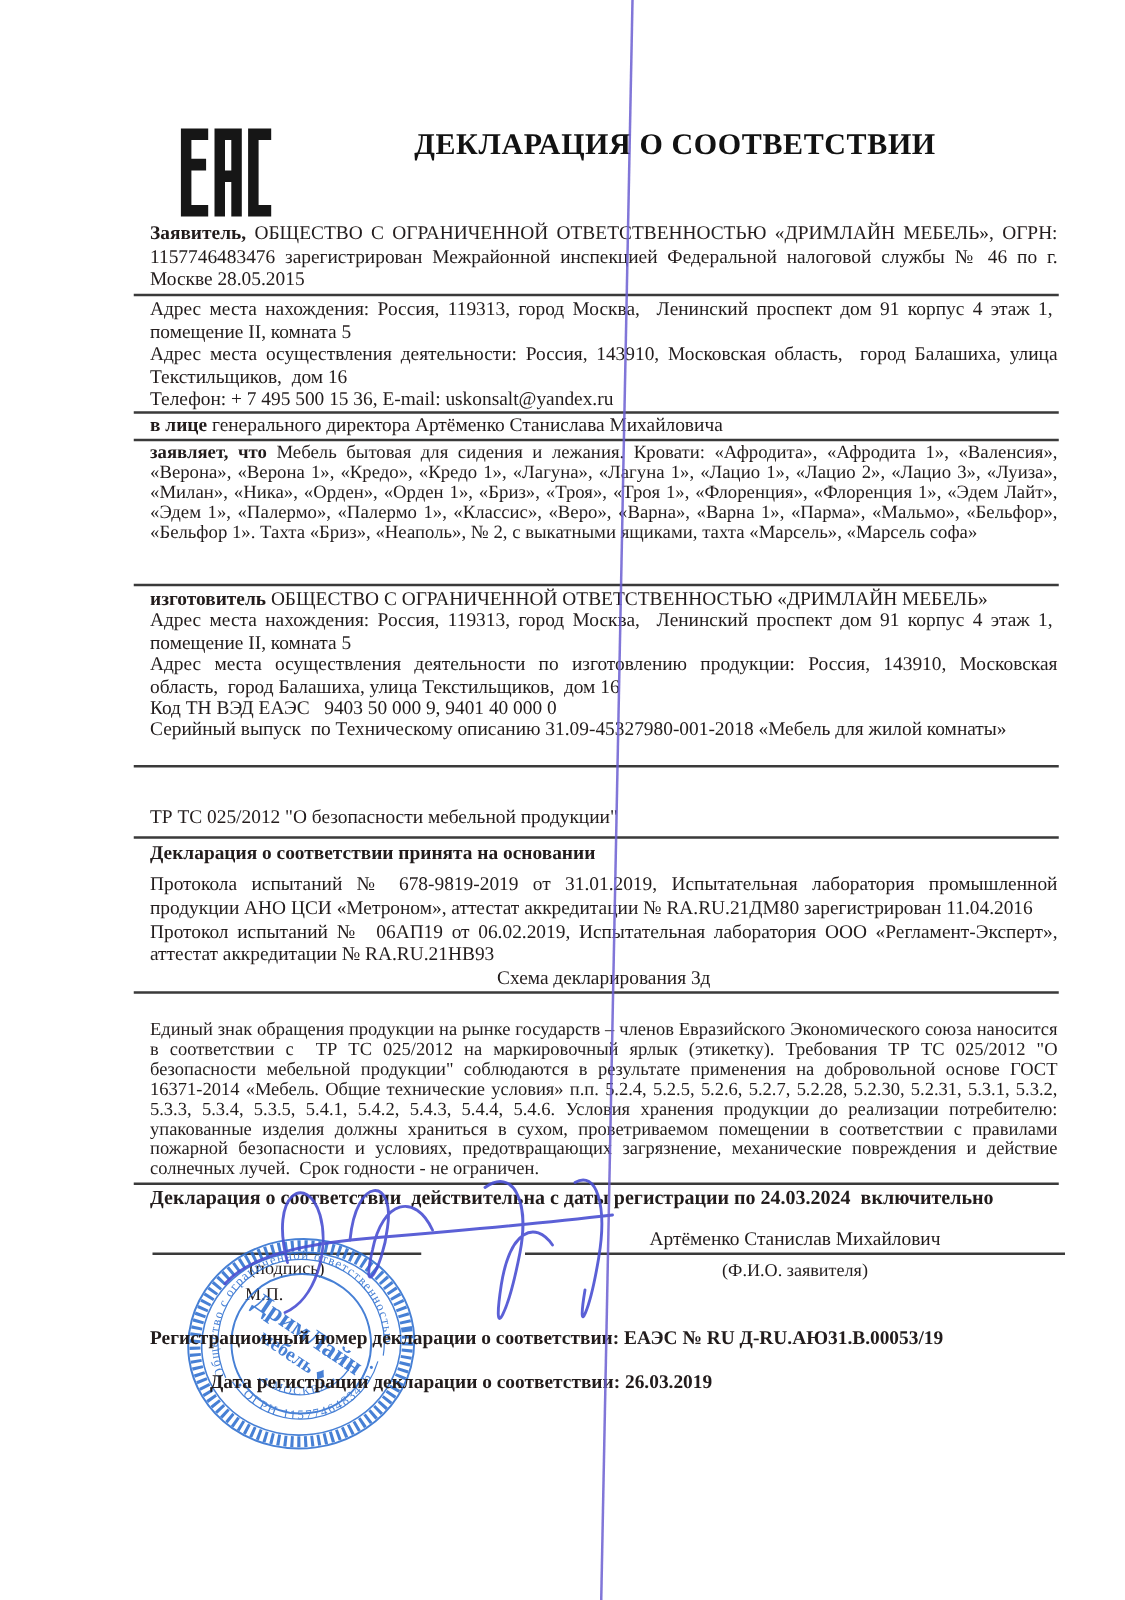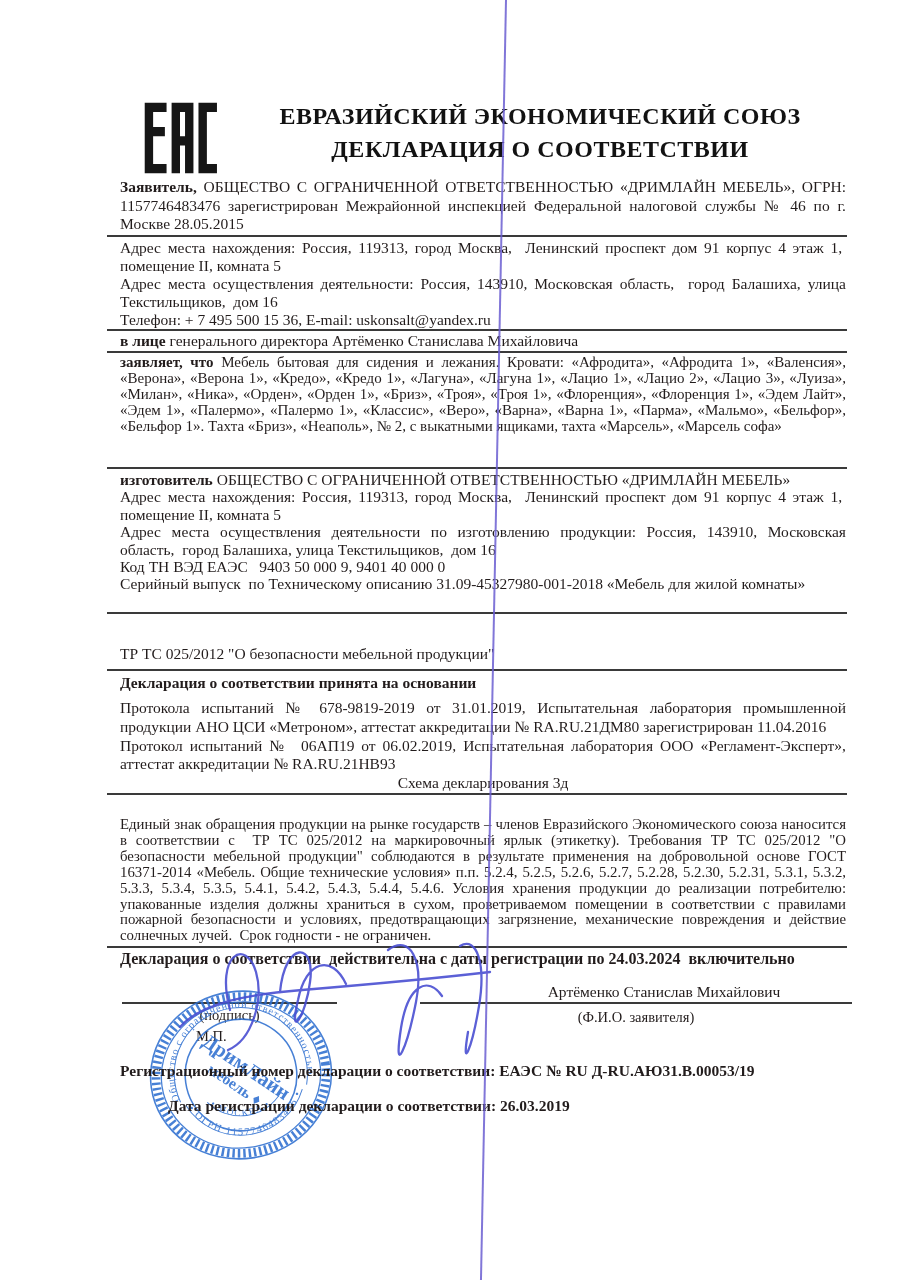--- a/index.html
+++ b/index.html
@@ -29,21 +29,20 @@
     <svg width="84" height="84" viewBox="0 0 100 100">
       <g fill="#161616">
         <path d="M8 8 h26 v11 h-16 v18 h14 v11 h-14 v33 h16 v11 h-26 z"></path>
         <path d="M40 8 h26 v84 h-10 v-33 h-6 v-11 h6 V19 h-6 v73 h-10 z" transform="translate(0 0)"></path>
         <path d="M72 8 h22 v11 h-12 v62 h12 v11 h-22 z"></path>
       </g>
     </svg>
   </div>
 
   <div class="title-wrap">
-    <div>ЕВРАЗИЙСКИЙ ЭКОНОМИЧЕСКИЙ СОЮЗ</div>
     <div>ДЕКЛАРАЦИЯ О СООТВЕТСТВИИ</div>
   </div>
 
   <div class="sec j" style="top:178px;"><span class="b">Заявитель,</span> <span>ОБЩЕСТВО С ОГРАНИЧЕННОЙ ОТВЕТСТВЕННОСТЬЮ «ДРИМЛАЙН МЕБЕЛЬ», ОГРН: 1157746483476 зарегистрирован Межрайонной инспекцией Федеральной налоговой службы № 46 по г. Москве 28.05.2015</span></div>
   <div class="rule" style="top:235px;"></div>
 
   <div class="sec j" style="top:239px;line-height:18px;">
     <div>Адрес места нахождения: Россия, 119313, город Москва,&nbsp; Ленинский проспект дом 91 корпус 4 этаж 1,&nbsp; помещение II, комната 5</div>
     <div>Адрес места осуществления деятельности: Россия, 143910, Московская область,&nbsp; город Балашиха, улица Текстильщиков,&nbsp; дом 16</div>
     <div style="text-align:left;">Телефон: + 7 495 500 15 36, E-mail: uskonsalt@yandex.ru</div>
@@ -76,21 +75,21 @@
   </div>
   <div class="rule" style="top:793px;"></div>
 
   <div class="sec j" style="top:817px;font-size:14.8px;line-height:15.9px;">Единый знак обращения продукции на рынке государств – членов Евразийского Экономического союза наносится в соответствии с&nbsp; ТР ТС 025/2012 на маркировочный ярлык (этикетку). Требования ТР ТС 025/2012 "О безопасности мебельной продукции" соблюдаются в результате применения на добровольной основе ГОСТ 16371-2014 «Мебель. Общие технические условия» п.п. 5.2.4, 5.2.5, 5.2.6, 5.2.7, 5.2.28, 5.2.30, 5.2.31, 5.3.1, 5.3.2, 5.3.3, 5.3.4, 5.3.5, 5.4.1, 5.4.2, 5.4.3, 5.4.4, 5.4.6. Условия хранения продукции до реализации потребителю: упакованные изделия должны храниться в сухом, проветриваемом помещении в соответствии с правилами пожарной безопасности и условиях, предотвращающих загрязнение, механические повреждения и действие солнечных лучей.&nbsp; Срок годности - не ограничен.</div>
   <div class="rule" style="top:946px;"></div>
 
   <div class="sec b" style="top:950px;font-size:16px;">Декларация о соответствии&nbsp; действительна с даты регистрации по 24.03.2024&nbsp; включительно</div>
 
   <div class="abs" style="left:122px;top:1002px;width:215px;height:2px;background:#3a3a3a;"></div>
   <div class="abs" style="left:420px;top:1002px;width:432px;height:2px;background:#3a3a3a;"></div>
-  <div class="abs" style="left:420px;top:983px;width:432px;text-align:center;font-size:15.5px;padding-left:28px;">Артёменко Станислав Михайлович</div>
+  <div class="abs" style="left:420px;top:983px;width:432px;text-align:center;font-size:15.5px;">Артёменко Станислав Михайлович</div>
   <div class="abs cap" style="left:420px;top:1009px;width:432px;text-align:center;">(Ф.И.О. заявителя)</div>
   <div class="abs cap" style="left:122px;top:1007px;width:215px;text-align:center;">(подпись)</div>
   <div class="abs cap" style="left:196px;top:1028px;">М.П.</div>
 
   <svg class="stamp-svg" style="left:143px;top:982px;" width="196" height="186" viewBox="0 0 200 190">
     <g transform="rotate(-8 100 95)" fill="none" stroke="#2e6fd0">
       <ellipse cx="100" cy="95" rx="92.5" ry="85.5" stroke-width="1.6"></ellipse>
       <ellipse cx="100" cy="95" rx="87" ry="80" stroke-width="9" stroke-dasharray="2.5 3"></ellipse>
       <ellipse cx="100" cy="95" rx="81.5" ry="74.5" stroke-width="1.3"></ellipse>
       <circle cx="100" cy="95" r="57" stroke-width="1.6"></circle>

